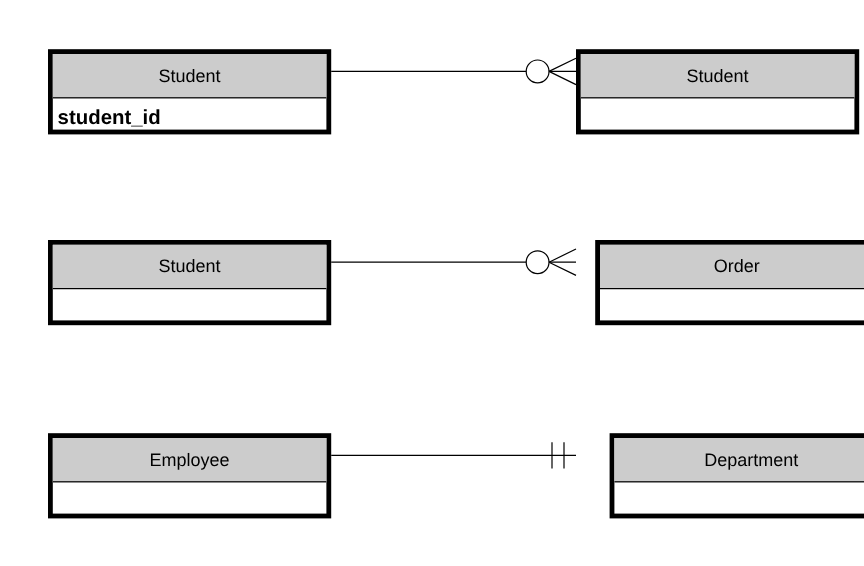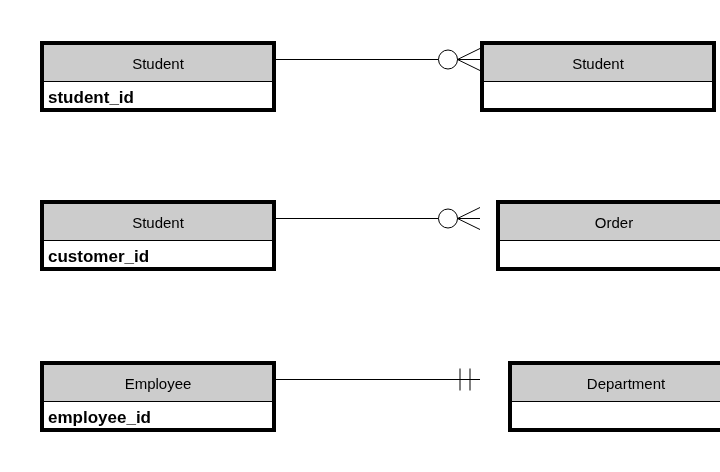--- a/index.html
+++ b/index.html
@@ -84,29 +84,27 @@
     <div class="entity-header">Student</div>
     <div class="entity-attr">student_id</div>
   </div>
 
   <div class="entity pos-course">
     <div class="entity-header">Student</div>
   </div>
 
   <div class="entity pos-customer">
     <div class="entity-header">Student</div>
-    <div class="entity-attr">customer_id</div>
   </div>
 
   <div class="entity pos-order">
     <div class="entity-header">Order</div>
   </div>
 
   <div class="entity pos-employee">
     <div class="entity-header">Employee</div>
-    <div class="entity-attr">employee_id</div>
   </div>
 
   <div class="entity pos-department">
     <div class="entity-header">Department</div>
   </div>
 
 </div>
 
 </body></html>

